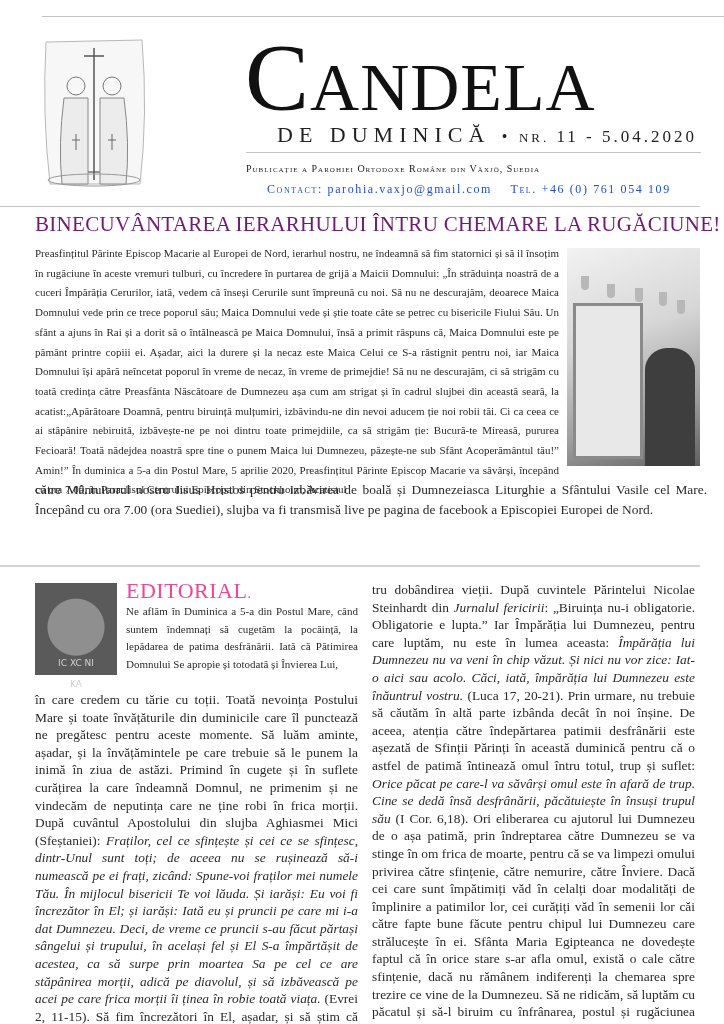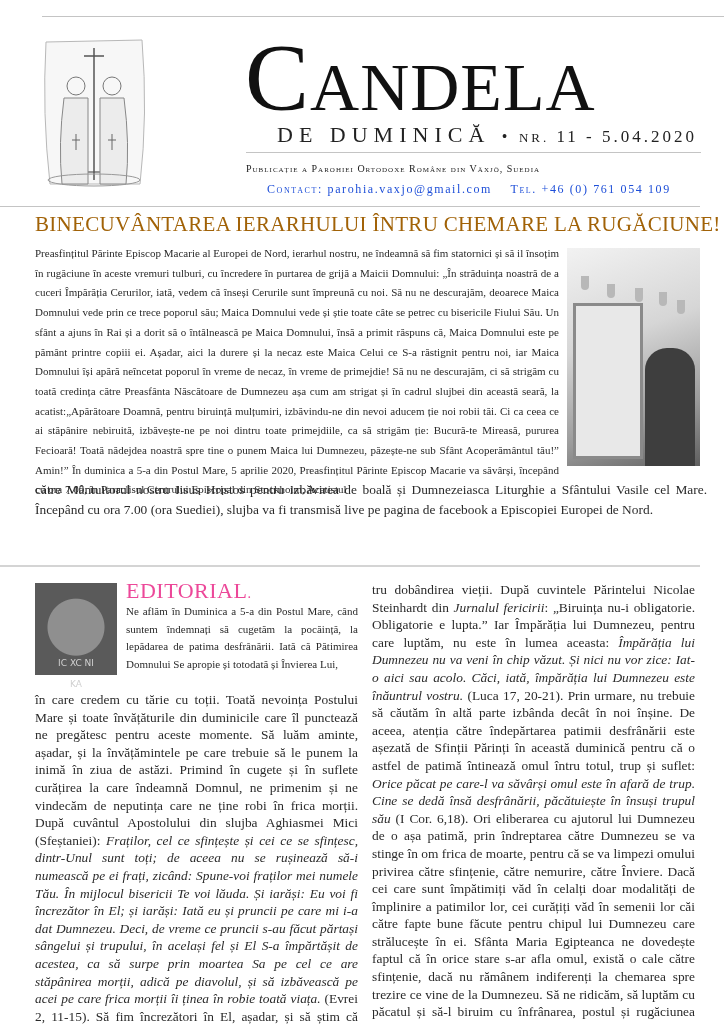--- a/index.html
+++ b/index.html
@@ -12,21 +12,21 @@
   .masthead { left:245px; top:30px; font-size:96px; line-height:96px; letter-spacing:1px; color:#111; font-weight:normal; white-space:nowrap; }
   .masthead .big { font-size:96px; }
   .masthead .small { font-size:68px; }
   .subtitle { left:246px; top:122px; font-size:22px; letter-spacing:6px; color:#222; white-space:nowrap;margin-left:31px; }
   .subtitle .issue { font-size:17px; letter-spacing:3px; }
   .subtitle .issue .sc { font-size:13px; }
   .pub { left:246px; top:163px; font-size:10px; letter-spacing:1px; color:#222; white-space:nowrap; font-variant:small-caps;font-family:Liberation Serif, serif; }
   .contact { left:246px; top:182px; font-size:12px; letter-spacing:1.6px; color:#1d4ed8; white-space:nowrap;margin-left:21px; }
   .contact .sc { font-variant:small-caps; }
   
-  .sec-title { left:35px; top:212px; font-size:21px; letter-spacing:0.3px; color:#a16207; white-space:nowrap;text-align:center; }
+  .sec-title { left:35px; top:212px; font-size:21px; letter-spacing:0.3px; color:#701a75; white-space:nowrap;text-align:center; }
   .body1 { left:35px; top:244px; width:524px; font-size:11px; line-height:19.7px; text-align:justify; color:#2a2a2a; }
   .body1-full { left:35px; top:480px; width:672px; font-size:13.4px; line-height:19.7px; text-align:justify; color:#2a2a2a; }
   .photo { left:567px; top:248px; width:133px; height:218px; background:linear-gradient(160deg,#f2f2f2 0%,#d6d6d6 40%,#9a9a9a 75%,#5f5f5f 100%); overflow:hidden; }
   .photo .lamp { position:absolute; width:8px; height:14px; border-radius:0 0 4px 4px; background:#b8b8b8; }
   .photo .icon-frame { position:absolute; left:6px; top:55px; width:64px; height:150px; background:#e8e8e8; border:3px solid #8a8a8a; }
   .photo .priest { position:absolute; left:78px; top:100px; width:50px; height:118px; background:#3e3e3e; border-radius:22px 22px 0 0; }
   
   .ed-img { left:35px; top:583px; width:82px; height:92px; background:radial-gradient(circle at 50% 48%, #8f8f8f 0 28px, #5a5a5a 29px 100%); }
   .ed-img .seal { position:absolute; left:20px; top:22px; width:42px; height:42px; font-size:9px; color:#d0d0d0; text-align:center; line-height:21px; font-family:"DejaVu Sans", sans-serif;margin-top:48px; }
   .ed-title { left:126px; top:578px; font-size:22px; letter-spacing:0.5px; color:#ec4899; }

